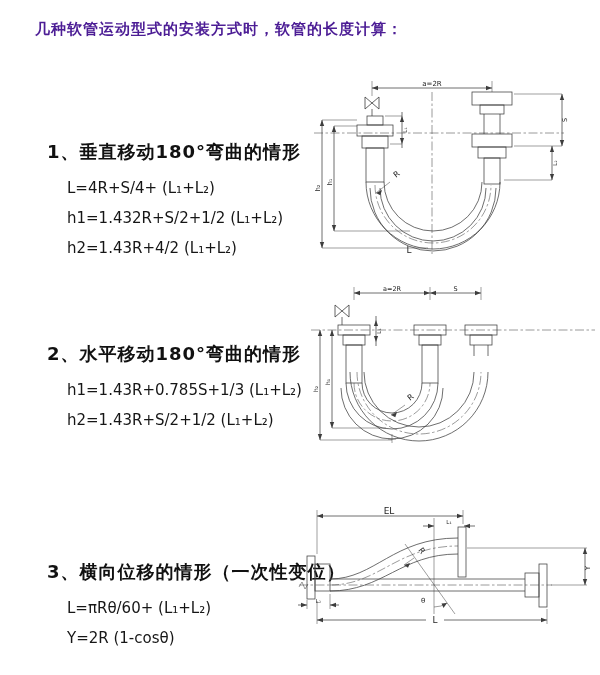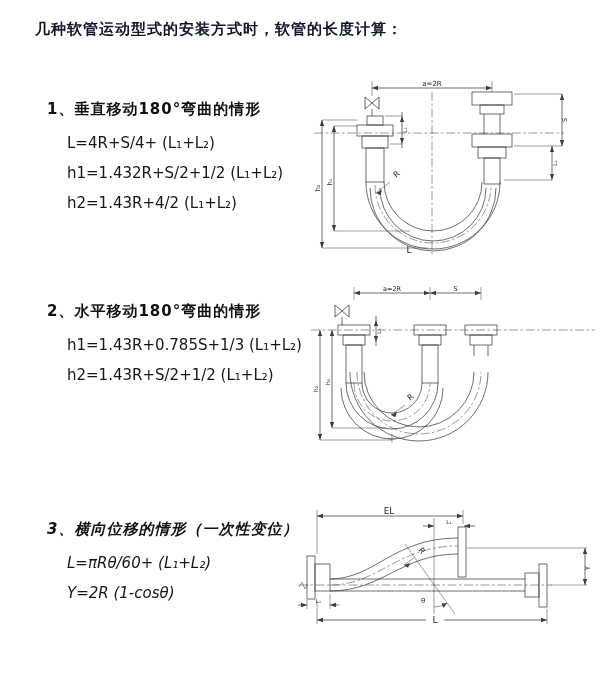--- a/index.html
+++ b/index.html
@@ -3,29 +3,29 @@
 <meta charset="utf-8">
 <style>
   html,body{margin:0;padding:0;}
   body{
     width:600px;height:675px;position:relative;background:#ffffff;
     font-family:"DejaVu Sans","Liberation Sans",sans-serif;color:#1a1a1a;
     overflow:hidden;
   }
   .page-title{
     position:absolute;left:35px;top:20px;font-size:15px;font-weight:bold;
-    letter-spacing:1px;color:#0f172a;
+    letter-spacing:1px;color:#4c1d95;
   }
   .section{position:absolute;left:47px;}
-  .sec-heading{font-size:15px;font-weight:bold;letter-spacing:1px;color:#111;white-space:nowrap;}
+  .sec-heading{font-size:18px;font-weight:bold;letter-spacing:1px;color:#111;white-space:nowrap;margin-top:40px;}
   .formulas{margin-top:9px;margin-left:20px;}
   .formula{font-size:15px;height:30px;line-height:30px;white-space:nowrap;color:#161616;}
   #sec1{top:100px;}
   #sec2{top:302px;}
-  #sec3{top:520px;font-style:italic;}
+  #sec3{top:520px;}
   .dwg{position:absolute;}
   #dwg1{left:312px;top:76px;}
   #dwg2{left:308px;top:282px;}
   #dwg3{left:297px;top:502px;}
   .dwg path,.dwg rect,.dwg line,.dwg polyline{stroke:#3d3d3d;fill:none;stroke-width:.75;}
   .dwg .vlv{fill:#fff;stroke:#3d3d3d;stroke-width:.8;}
   .dwg polygon{fill:#3d3d3d;stroke:none;}
   .dwg .cl{stroke-dasharray:9 2.5 2.5 2.5;stroke-width:.55;stroke:#474747;}
   .dwg .thin{stroke-width:.5;}
   .dwg text{stroke:none;fill:#1d1d1d;font-family:"DejaVu Sans","Liberation Sans",sans-serif;}

